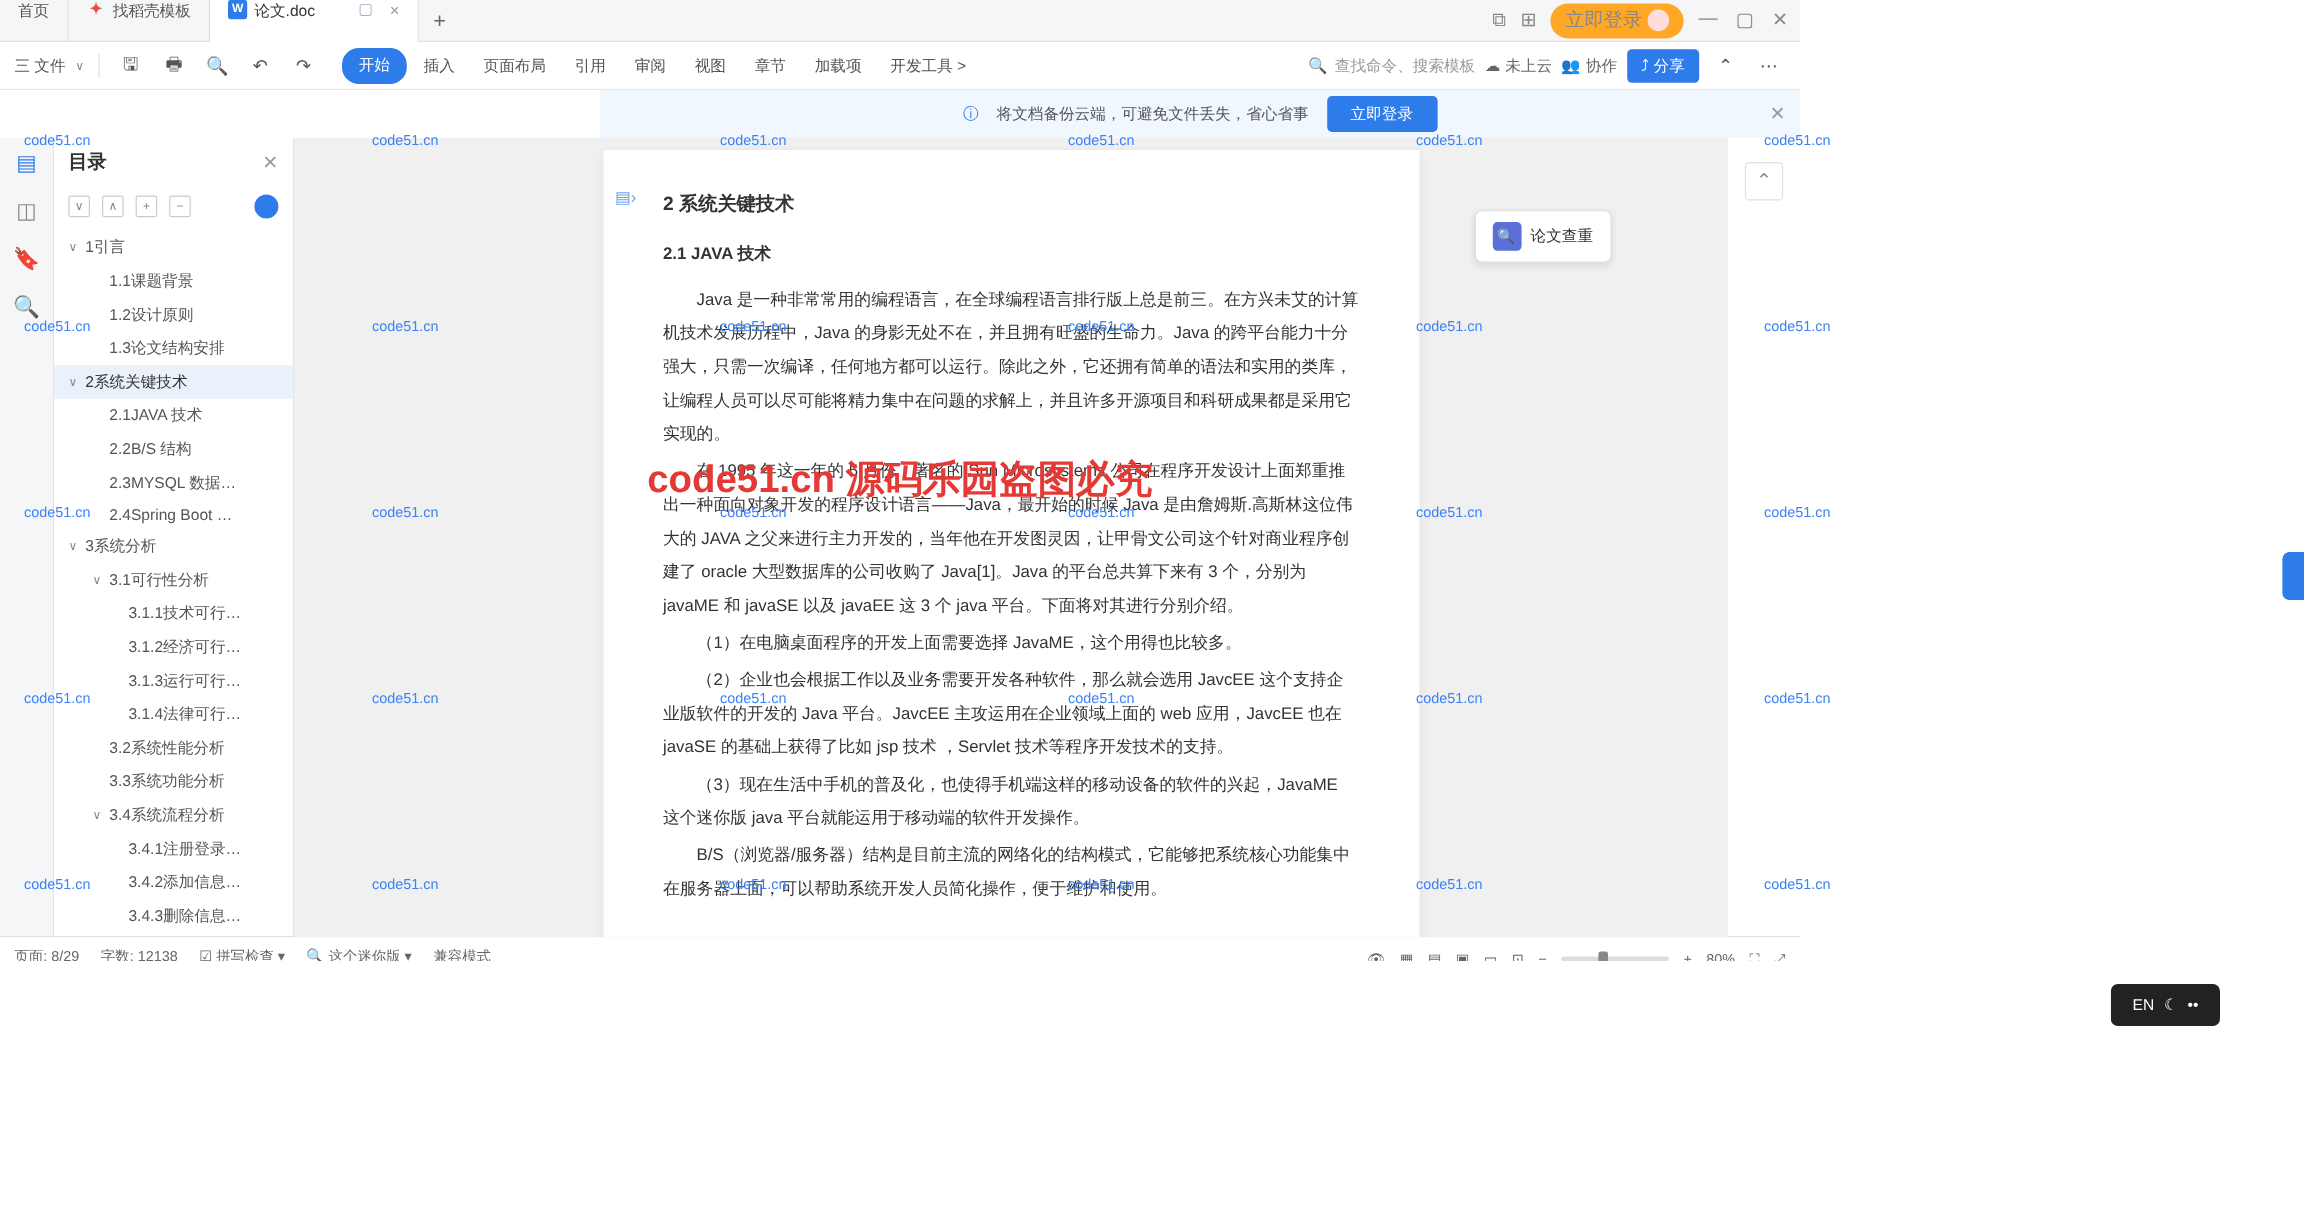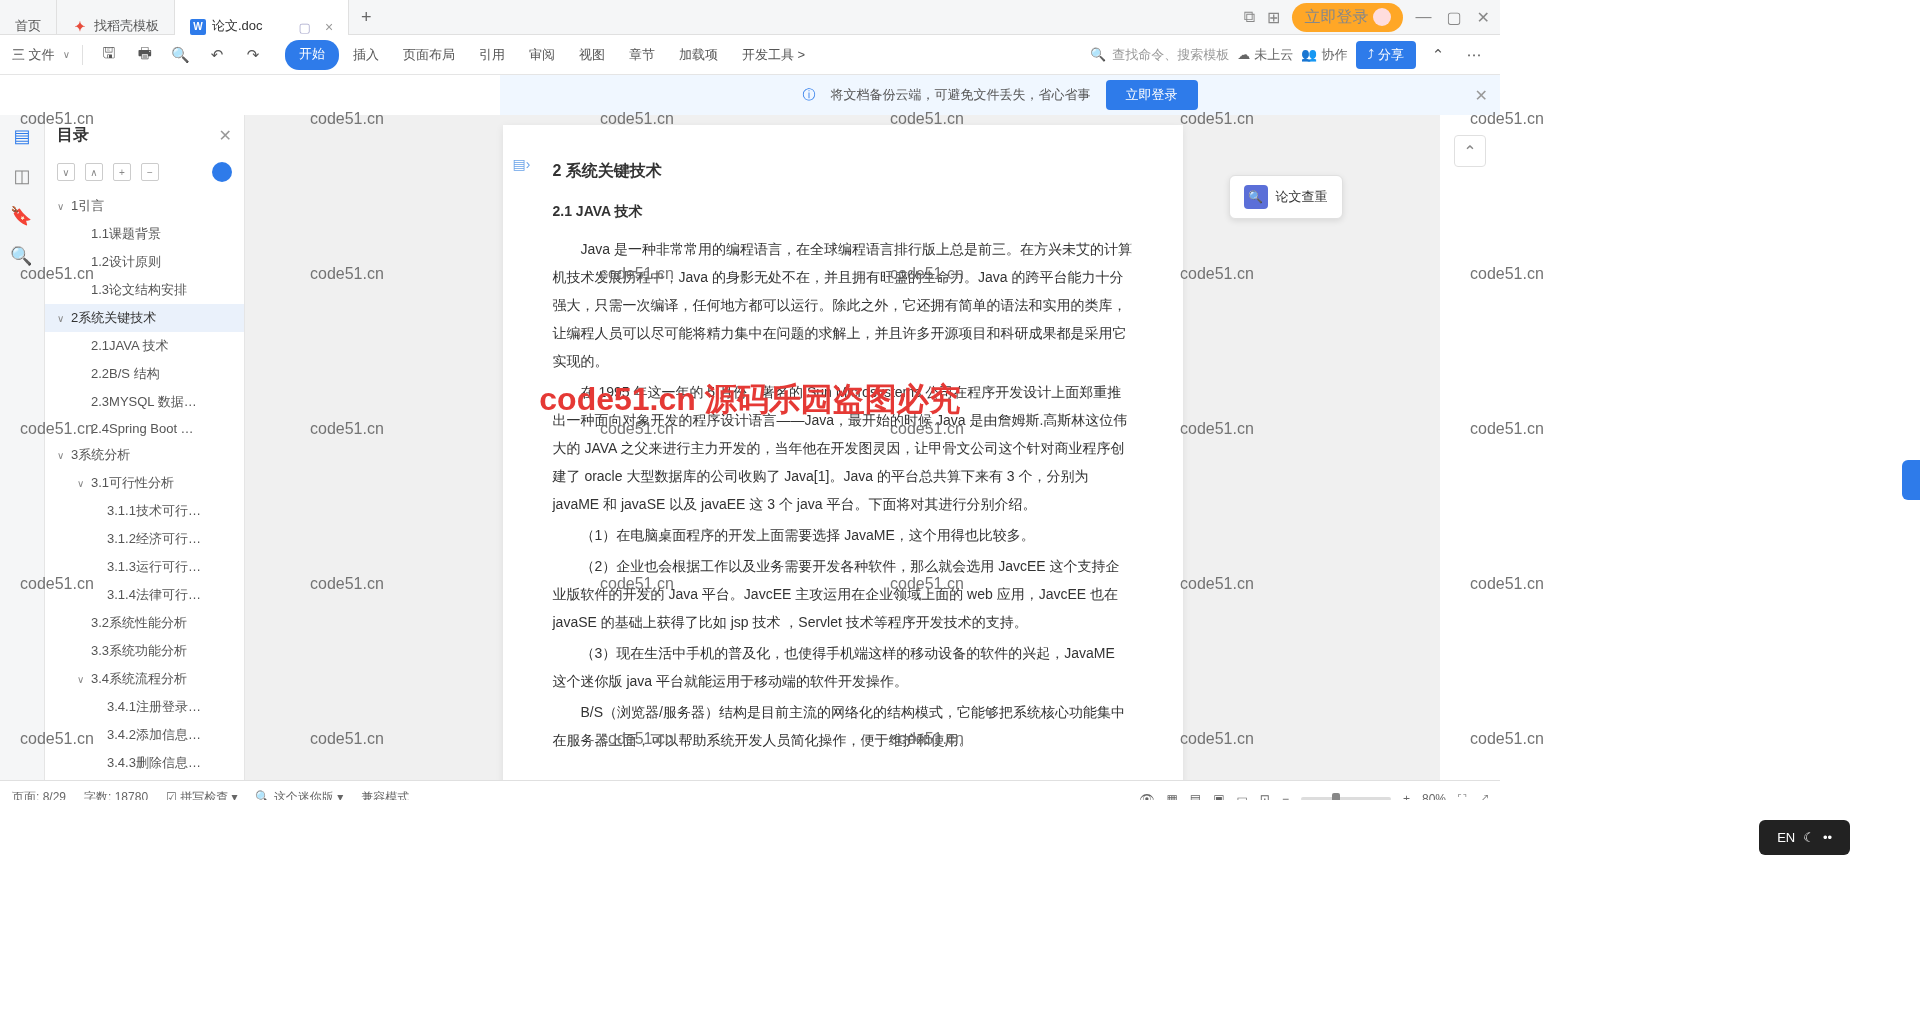--- a/index.html
+++ b/index.html
@@ -1,18 +1,18 @@
 <!DOCTYPE html>
 <html><head>
 <meta charset="utf-8">
 <style>
 *{margin:0;padding:0;box-sizing:border-box;font-family:"Microsoft YaHei","PingFang SC",sans-serif}
 body{background:#fff;overflow:hidden;width:1500px;height:800px;position:relative}
 .tabbar{height:35px;background:#f5f6f7;display:flex;align-items:center;border-bottom:1px solid #e0e0e0}
-.tab{height:35px;display:flex;align-items:flex-end;padding:0 15px;font-size:13px;gap:6px;cursor:pointer;color:#555;border-right:1px solid #e0e0e0}
+.tab{height:35px;display:flex;align-items:flex-start;padding:0 15px;font-size:13px;gap:6px;cursor:pointer;color:#555;border-right:1px solid #e0e0e0}
 .tab.active{background:#fff;color:#333}
 .tab-icon{width:16px;height:16px;display:inline-flex;align-items:center;justify-content:center}
 .tab-icon.doc{background:#2e7bea;color:#fff;border-radius:2px;font-size:10px;font-weight:bold}
 .tab-icon.red{color:#e74c3c;font-weight:bold}
 .tab-close{margin-left:8px;color:#999;font-size:14px}
 .tab-plus{padding:0 12px;font-size:18px;color:#666;cursor:pointer}
 .tabbar-right{margin-left:auto;display:flex;align-items:center;gap:12px;padding-right:10px}
 .tabbar-right span{color:#888;font-size:16px;cursor:pointer}
 .login-btn{background:#ffa726;color:#fff;padding:4px 12px;border-radius:15px;font-size:12px;display:flex;align-items:center;gap:5px}
 .avatar-circle{width:18px;height:18px;background:#fdd;border-radius:50%}
@@ -52,21 +52,21 @@
 .page h3{font-size:14px;margin:10px 0;font-weight:bold}
 .page p{text-indent:2em;margin-bottom:3px}
 .right-panel{width:60px;display:flex;flex-direction:column;align-items:center;padding-top:20px;gap:15px}
 .right-panel span{width:32px;height:32px;border:1px solid #e0e0e0;border-radius:4px;display:flex;align-items:center;justify-content:center;color:#888;cursor:pointer}
 .float-btn{position:absolute;right:-160px;top:50px;background:#fff;border:1px solid #e0e0e0;border-radius:6px;padding:8px 14px;display:flex;align-items:center;gap:8px;font-size:13px;box-shadow:0 2px 6px rgba(0,0,0,0.1)}
 .float-icon{width:24px;height:24px;background:#5b6fd8;border-radius:4px;display:flex;align-items:center;justify-content:center;color:#fff;font-size:12px}
 .statusbar{height:26px;border-top:1px solid #e0e0e0;display:flex;align-items:flex-end;padding:0 12px;font-size:12px;color:#666;gap:18px;background:#fff}
 .statusbar-right{margin-left:auto;display:flex;align-items:center;gap:12px}
 .zoom-slider{width:90px;height:4px;background:#ddd;position:relative;border-radius:2px}
 .zoom-thumb{width:8px;height:12px;background:#888;position:absolute;left:35%;top:-4px;border-radius:2px}
-.watermark{position:absolute;color:#737373;font-size:16px;pointer-events:none;z-index:0}
+.watermark{position:absolute;color:#3b82f6;font-size:12px;pointer-events:none;z-index:0}
 .wm-red{position:absolute;color:#e53935;font-size:32px;font-weight:bold;pointer-events:none;z-index:5;left:50%;top:50%;transform:translate(-50%,-50%);white-space:nowrap}
 .ime-bar{position:fixed;bottom:165px;right:70px;background:#222;color:#fff;padding:10px 18px;border-radius:6px;display:flex;align-items:center;gap:8px;font-size:13px}
 .tab-handle{position:fixed;right:0;top:460px;width:18px;height:40px;background:#2e7bea;border-radius:6px 0 0 6px}
 .watermark-layer{position:fixed;inset:0;pointer-events:none;z-index:1}
 </style>
 </head>
 <body>
 
 <div class="tabbar">
   <div class="tab">
@@ -275,21 +275,21 @@
     </div>
   </div>
 
   <div class="right-panel">
     <span>⌃</span>
   </div>
 </div>
 
 <div class="statusbar">
   <span>页面: 8/29</span>
-  <span>字数: 18780</span>
+  <span>字数: 12138</span>
   <span>☑ <span>拼写检查</span> ▾</span>
   <span>🔍 <span>这个迷你版</span> ▾</span>
   <span>兼容模式</span>
   <div class="statusbar-right">
     <span>👁</span>
     <span>▦</span>
     <span>▤</span>
     <span>▣</span>
     <span>▭</span>
     <span>⊡</span>

